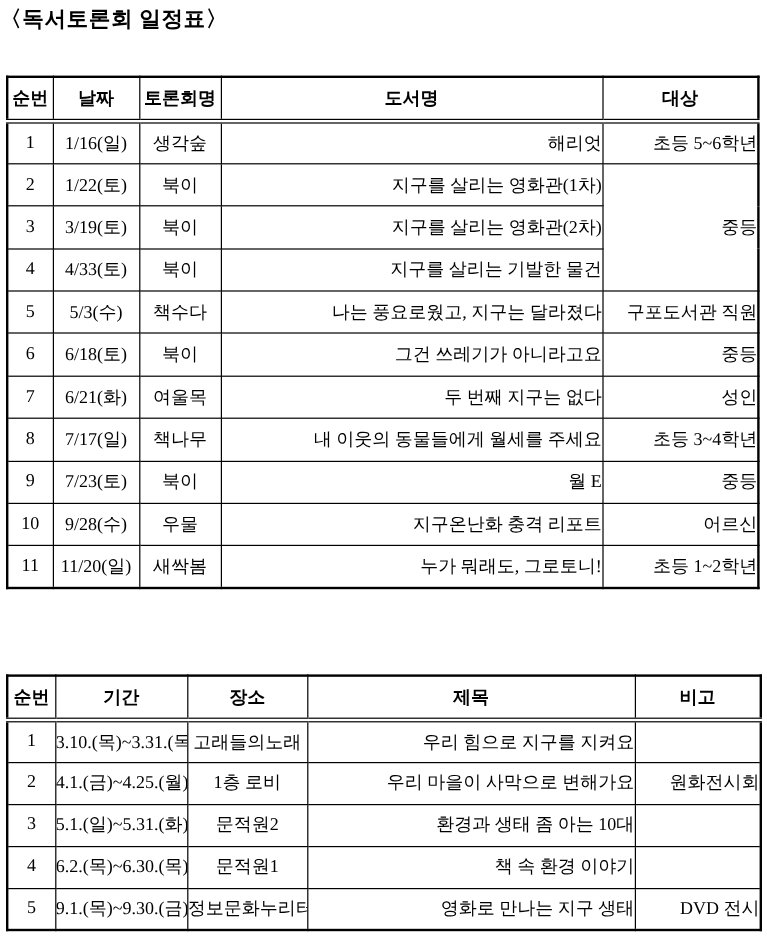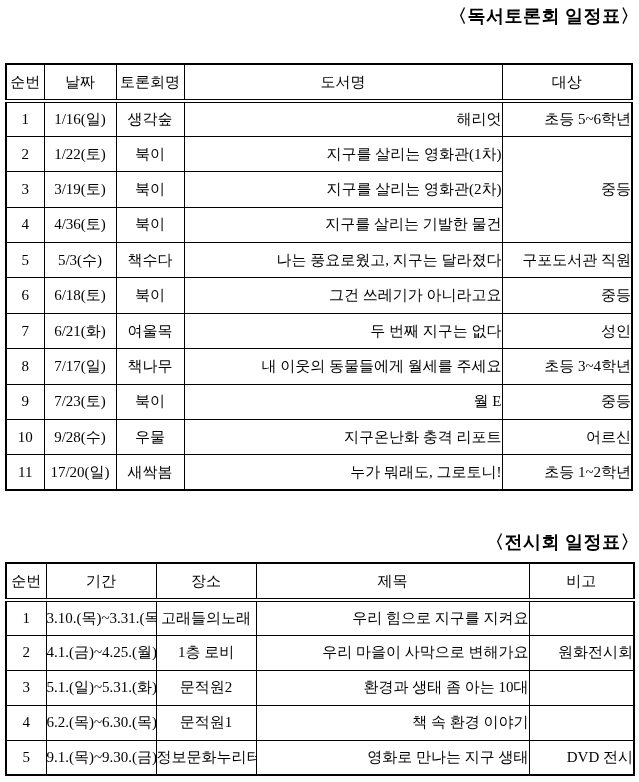--- a/index.html
+++ b/index.html
@@ -13,21 +13,21 @@
     position: relative;
     width: 639px;
     height: 782px;
     background: #ffffff;
     overflow: hidden;
   }
   .doc-title {
     position: absolute;
     left: 0;
     width: 639px;
-    text-align: right;
+    text-align: left;
     font-size: 18px;
     font-weight: bold;
     letter-spacing: 0.5px;
     white-space: nowrap;
   }
   #title-discussion { top: 4px; }
   #title-exhibition { top: 530px; }
 
   table.sched {
     position: absolute;
@@ -40,21 +40,21 @@
 
   table.sched th, table.sched td {
     border: 1px solid #000000;
     font-size: 15px;
     padding: 0;
     overflow: hidden;
     white-space: nowrap;
     vertical-align: middle;
   }
   table.sched thead th {
-    font-weight: normal;
+    font-weight: bold;
     border-bottom: 4px double #000000;
     height: 34px;
     margin-left: 10px;
   }
   #discussion-table tbody tr { height: 35.4px; }
   #exhibition-table tbody tr { height: 35.0px; }
 
   td.c { text-align: center; }
   td.l { text-align: right; padding-left: 8px; }
   td.l2 { text-align: right; padding-left: 6px; }
@@ -99,21 +99,21 @@
         <td class="l2" rowspan="3">중등</td>
       </tr>
       <tr>
         <td class="c">3</td>
         <td class="c">3/19(토)</td>
         <td class="c">북이</td>
         <td class="l">지구를 살리는 영화관(2차)</td>
       </tr>
       <tr>
         <td class="c">4</td>
-        <td class="c">4/36(토)</td>
+        <td class="c">4/33(토)</td>
         <td class="c">북이</td>
         <td class="l">지구를 살리는 기발한 물건</td>
       </tr>
       <tr>
         <td class="c">5</td>
         <td class="c">5/3(수)</td>
         <td class="c">책수다</td>
         <td class="l">나는 풍요로웠고, 지구는 달라졌다</td>
         <td class="l2">구포도서관 직원</td>
       </tr>
@@ -147,29 +147,28 @@
       </tr>
       <tr>
         <td class="c">10</td>
         <td class="c">9/28(수)</td>
         <td class="c">우물</td>
         <td class="l">지구온난화 충격 리포트</td>
         <td class="l2">어르신</td>
       </tr>
       <tr>
         <td class="c">11</td>
-        <td class="c">17/20(일)</td>
+        <td class="c">11/20(일)</td>
         <td class="c">새싹봄</td>
         <td class="l">누가 뭐래도, 그로토니!</td>
         <td class="l2">초등 1~2학년</td>
       </tr>
     </tbody>
   </table>
 
-  <div class="doc-title" id="title-exhibition">〈전시회 일정표〉</div>
 
   <table class="sched" id="exhibition-table">
     <colgroup>
       <col style="width:40px">
         <col style="width:110px">
         <col style="width:100px">
         <col style="width:273px">
         <col style="width:105px">
     </colgroup>
     <thead>

